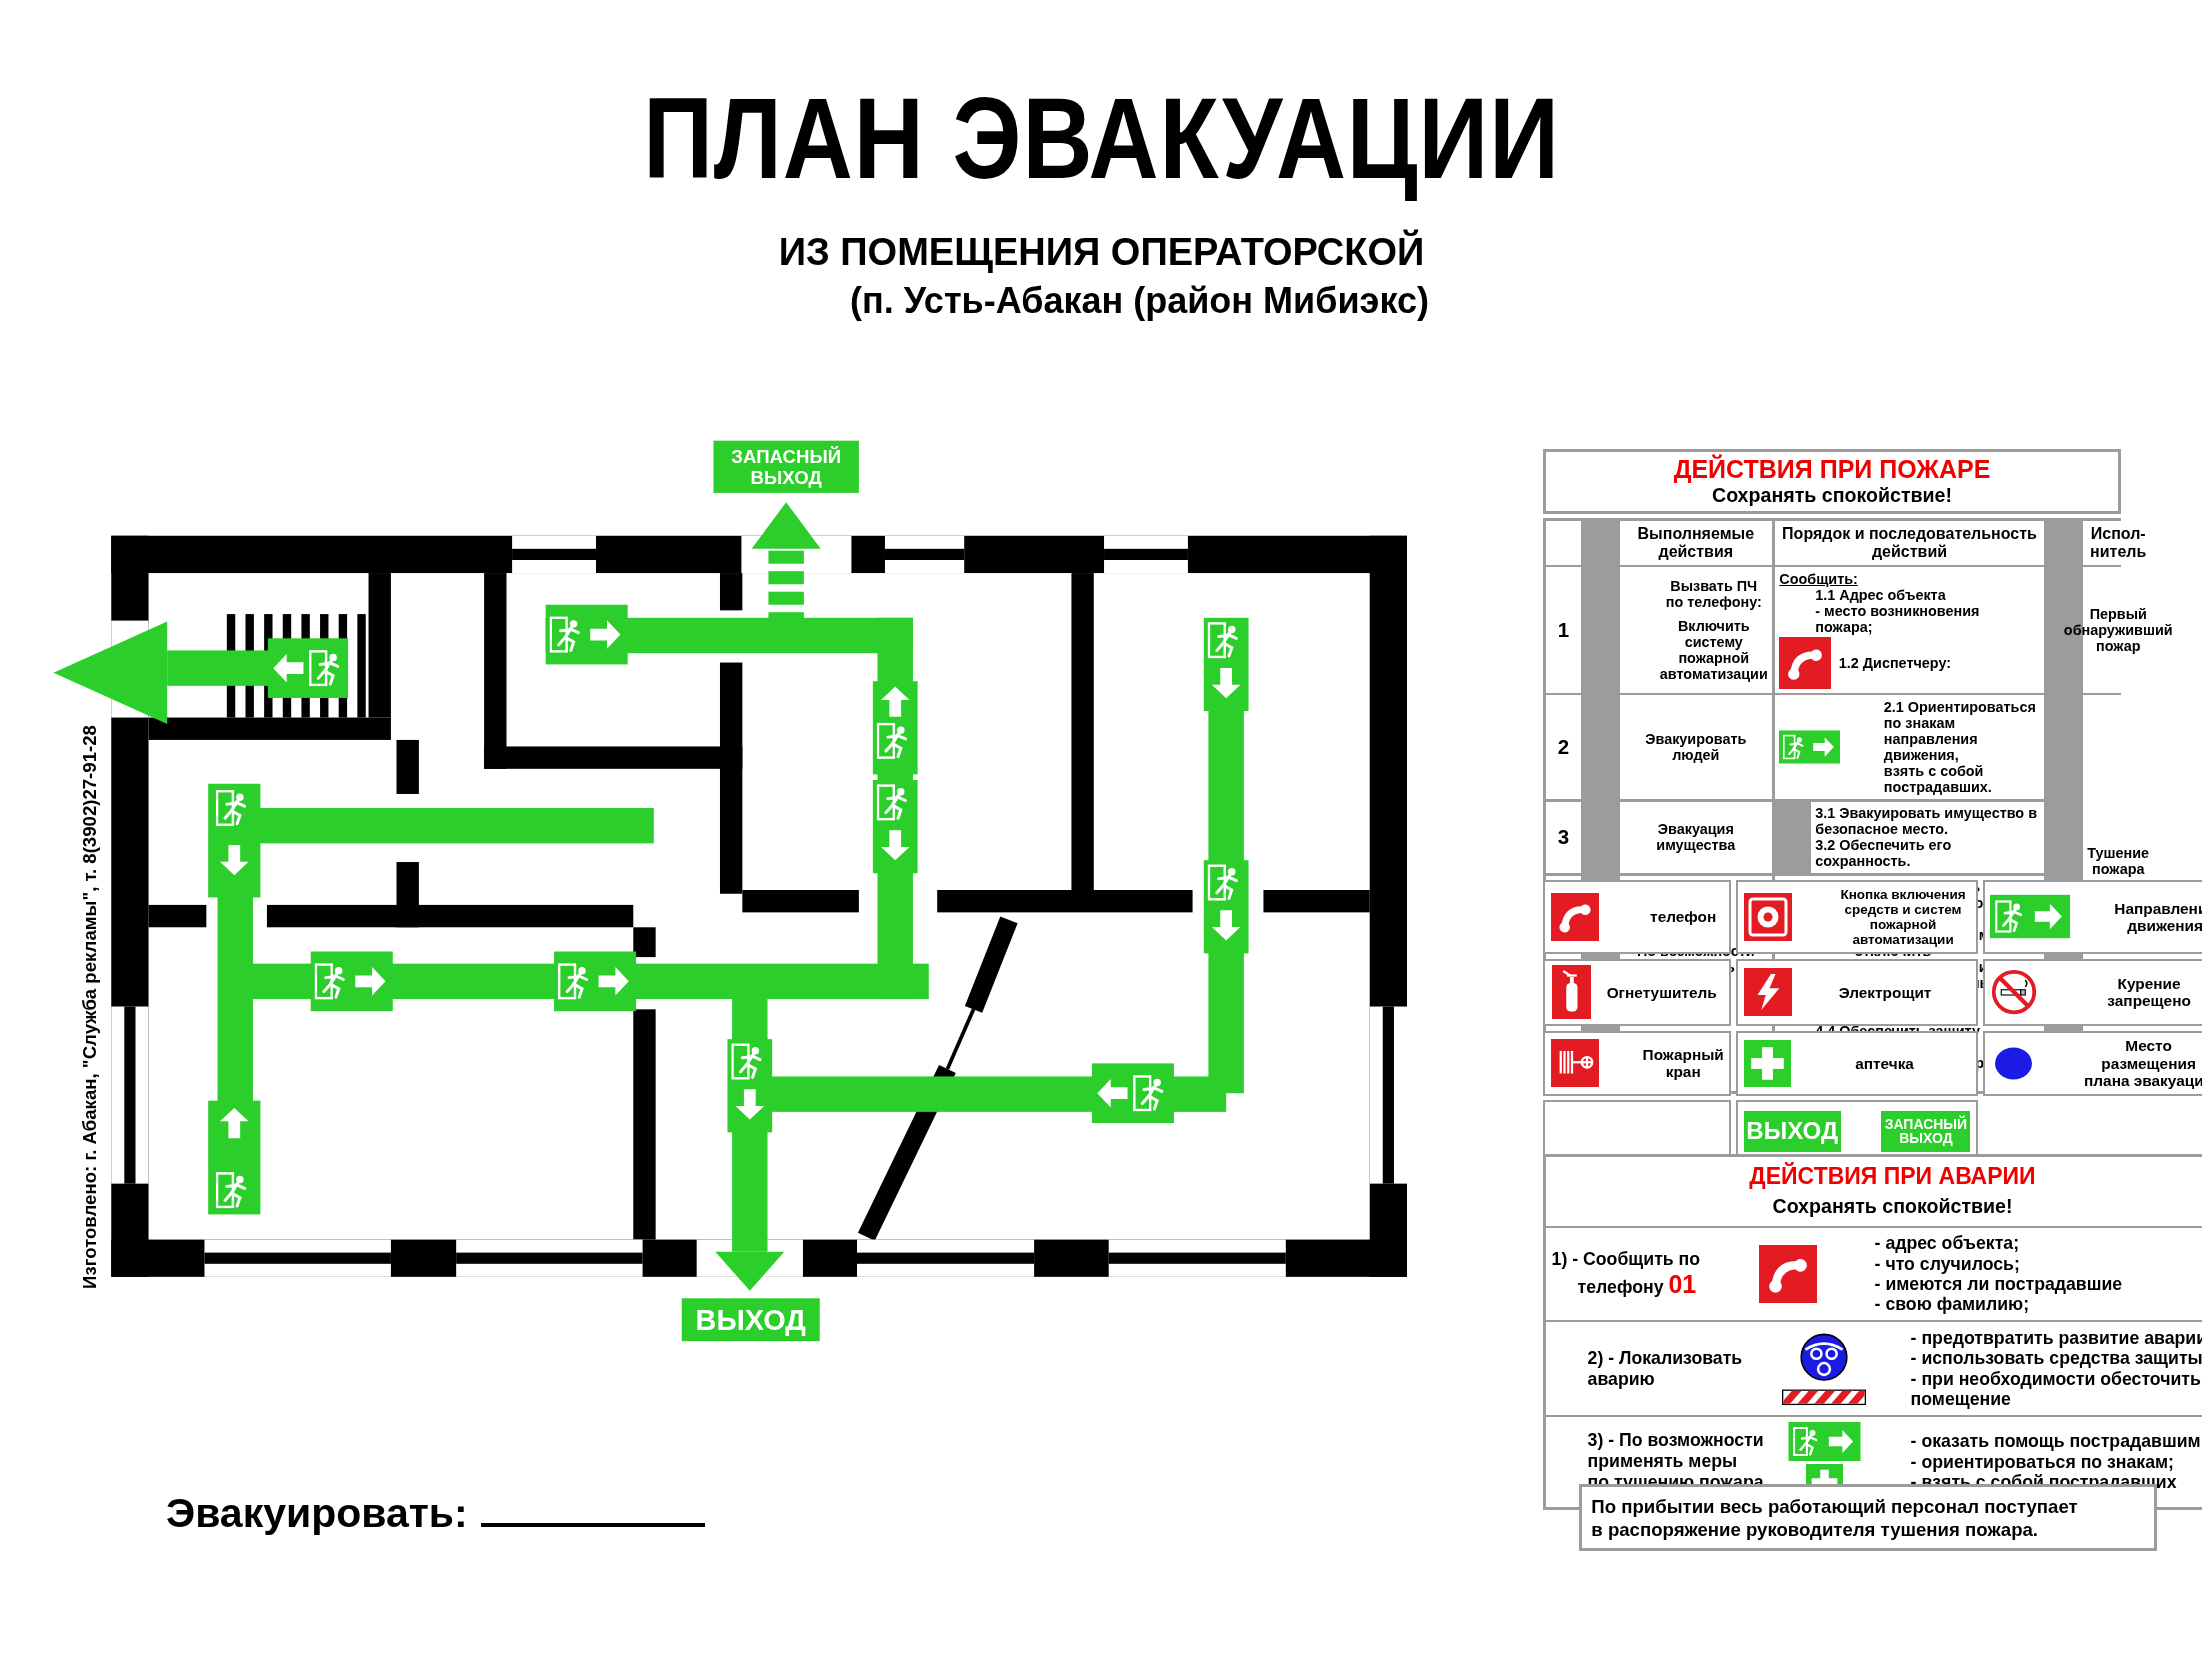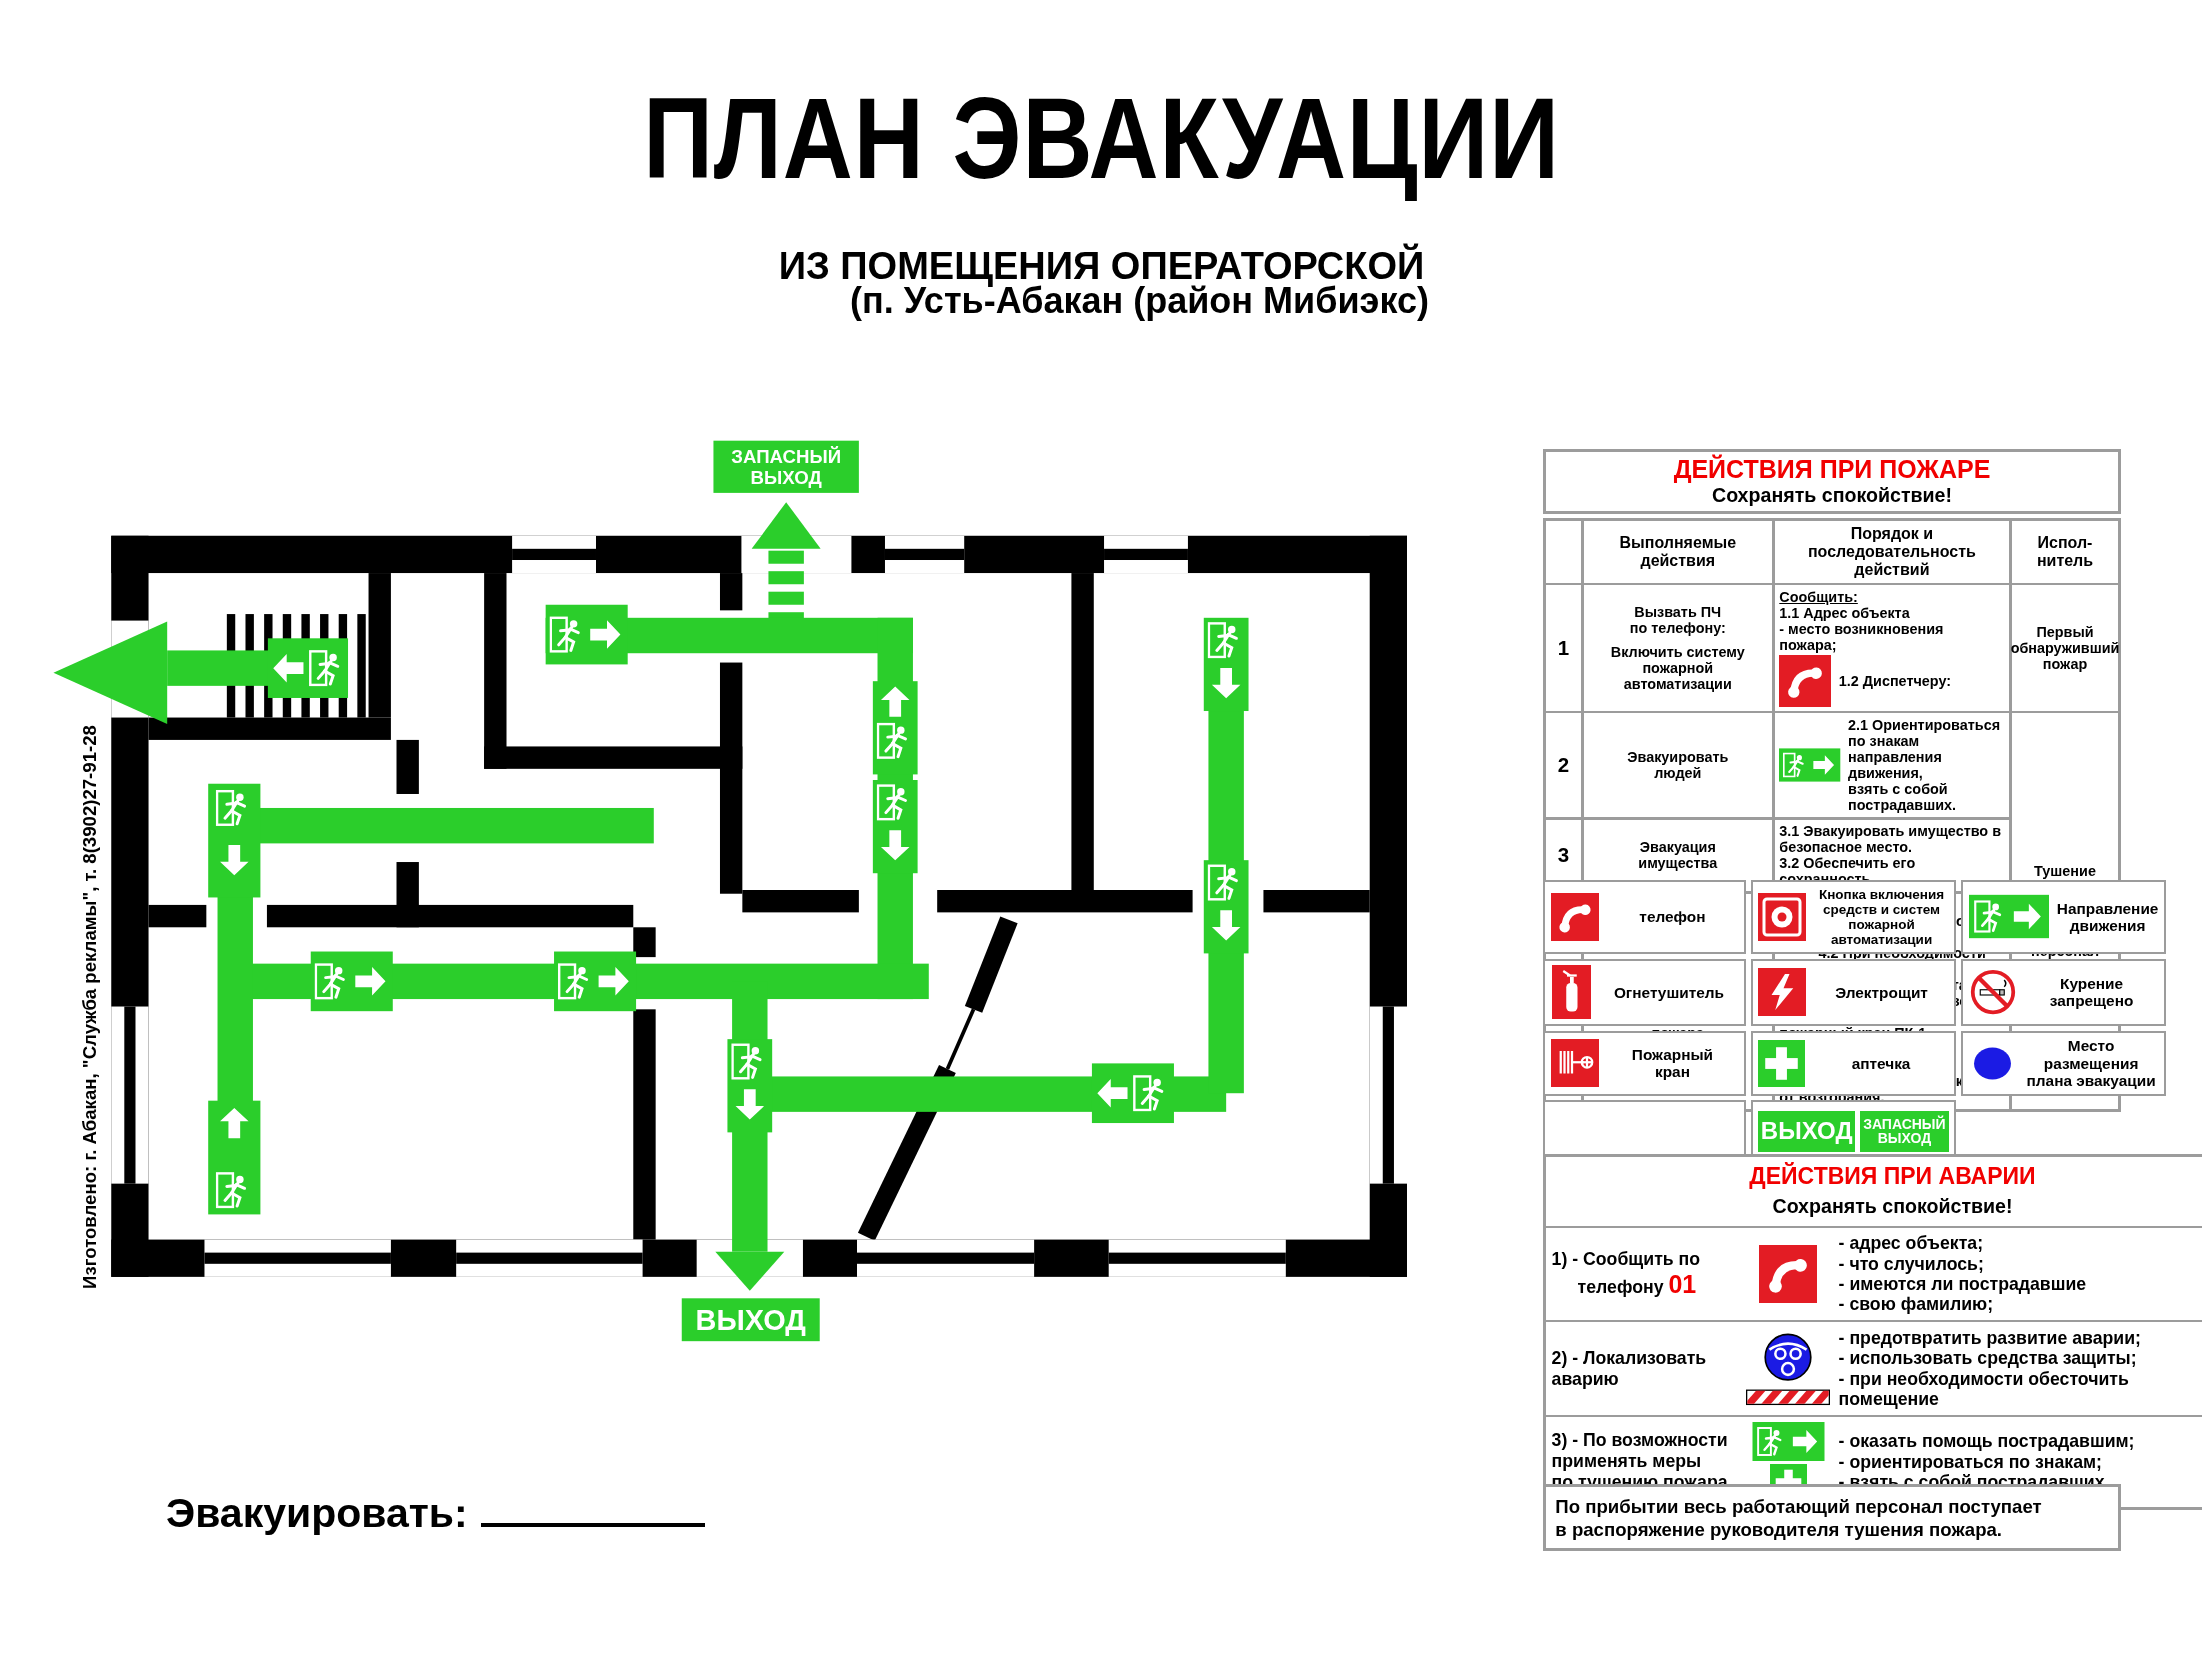--- a/index.html
+++ b/index.html
@@ -1,23 +1,23 @@
 <!DOCTYPE html>
 <html style="font-size:15px"><head>
 <meta charset="utf-8">
 <style>
   html,body{margin:0;padding:0;background:#fff;}
   #page{position:relative;width:2203px;height:1659px;background:#fff;overflow:hidden;
         font-family:"Liberation Sans",sans-serif;color:#000;}
   .abs{position:absolute;}
-  .pre{white-space:pre-line;}
+  .pre{white-space:pre-line;margin-left:36px;}
   
   .title{left:0;top:73px;width:2203px;text-align:center;font-weight:bold;font-size:97px;
          transform:scaleY(1.18);transform-origin:center top;letter-spacing:0.9px;}
-  .sub1{left:0;top:245px;width:2203px;text-align:center;font-weight:bold;font-size:38px;}
+  .sub1{left:0;top:231px;width:2203px;text-align:center;font-weight:bold;font-size:38px;}
   .sub2{left:0;top:280px;width:2203px;text-align:center;font-weight:bold;font-size:36px;padding-left:38px;}
   .mfr{left:-198px;top:995px;width:578px;height:24px;transform:rotate(-90deg);
        font-size:18.6px;font-weight:bold;text-align:center;}
   .resp{left:166px;top:1490px;font-size:41px;font-weight:bold;}
   .resp-line{display:inline-block;width:224px;border-bottom:4.7px solid #000;height:32px;margin-left:13px;}
   
   .fire{left:1543px;top:449px;width:578px;}
   .fire-head{border:3.7px solid #9c9c9c;background:#fff;text-align:center;padding:2.8px 0 4.7px;}
   .fire-title{color:#f10000;font-size:25px;font-weight:bold;}
   .fire-sub{font-size:19.6px;font-weight:bold;}

